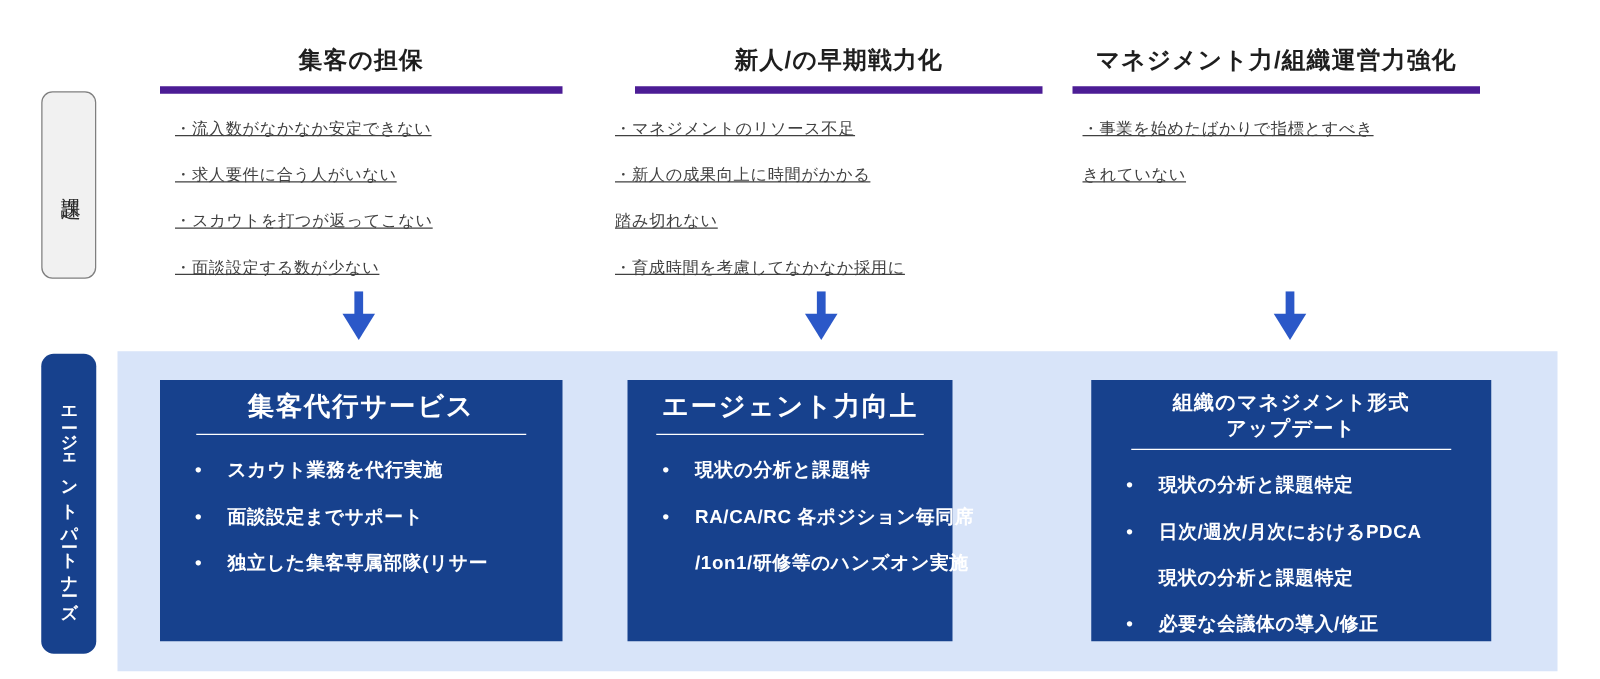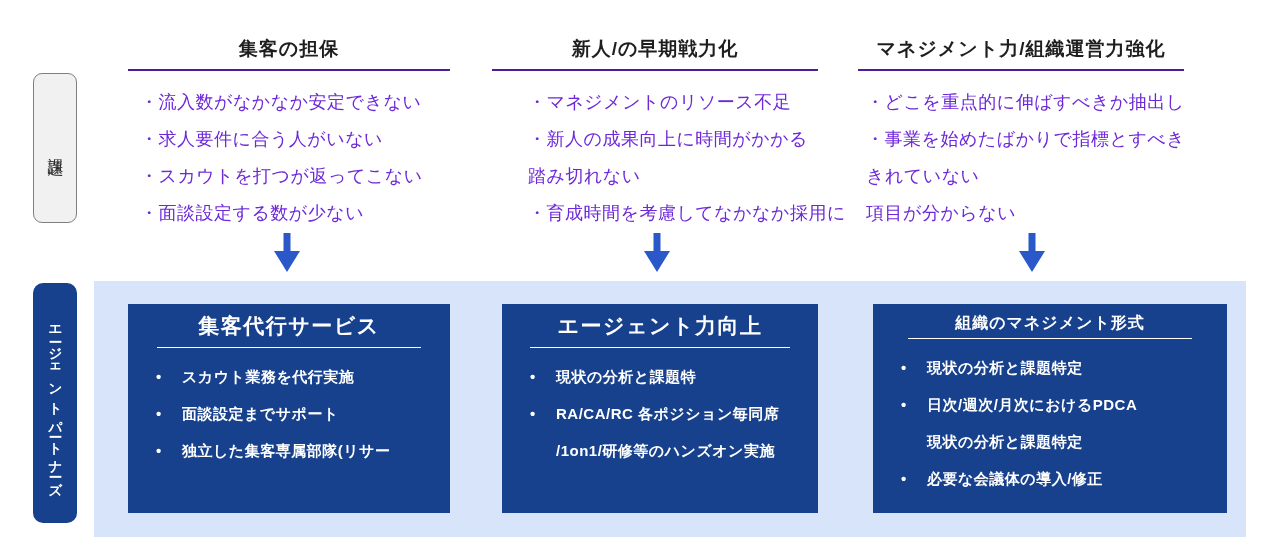--- a/index.html
+++ b/index.html
@@ -3,27 +3,27 @@
 <meta charset="utf-8">
 <style>
   html,body{margin:0;padding:0;background:#ffffff;}
   .canvas{
     position:relative;width:1280px;height:543px;background:#ffffff;
     font-family:"Liberation Sans",sans-serif;overflow:hidden;
   }
   
   .col-head{
     position:absolute;top:33px;height:36px;line-height:32px;
-    border-bottom:2px solid #4c1d95;text-align:center;
+    border-bottom:6px solid #4c1d95;text-align:center;
     font-size:19px;font-weight:bold;color:#1e1e1e;letter-spacing:1px;
   }
   
   .problems{
-    position:absolute;top:84px;font-size:18px;line-height:37px;
-    color:#6d28d9;letter-spacing:0.5px;
+    position:absolute;top:84px;font-size:13px;line-height:37px;
+    color:#404040;letter-spacing:0.5px;text-decoration:underline;
   }
   .p-line{white-space:nowrap;}
   
   .arrow{position:absolute;top:233px;width:28px;height:40px;}
   
   .band{
     position:absolute;left:94px;top:281px;width:1152px;height:256px;
     background:#D8E4F9;
   }
   
@@ -62,44 +62,42 @@
 </head>
 <body>
 
 <div class="canvas">
 
   <div class="band"></div>
 
   <div class="col-head" style="left:128px;width:322px;">
     <span>集客の担保</span>
   </div>
-  <div class="col-head" style="left:492px;width:326px;">
+  <div class="col-head" style="left:508px;width:326px;">
     <span>新人/の早期戦力化</span>
   </div>
   <div class="col-head" style="left:858px;width:326px;">
     <span>マネジメント力/組織運営力強化</span>
   </div>
 
   <div class="problems" style="left:140px;width:320px;">
     <div class="p-line">・流入数がなかなか安定できない</div>
     <div class="p-line">・求人要件に合う人がいない</div>
     <div class="p-line">・スカウトを打つが返ってこない</div>
     <div class="p-line">・面談設定する数が少ない</div>
   </div>
-  <div class="problems" style="left:528px;width:330px;">
+  <div class="problems" style="left:492px;width:330px;">
     <div class="p-line">・マネジメントのリソース不足</div>
     <div class="p-line">・新人の成果向上に時間がかかる</div>
     <div class="p-line">踏み切れない</div>
     <div class="p-line">・育成時間を考慮してなかなか採用に</div>
   </div>
   <div class="problems" style="left:866px;width:330px;">
-    <div class="p-line">・どこを重点的に伸ばすべきか抽出し</div>
     <div class="p-line">・事業を始めたばかりで指標とすべき</div>
     <div class="p-line">きれていない</div>
-    <div class="p-line">項目が分からない</div>
   </div>
 
   <div class="arrow" style="left:273px;">
     <svg width="28" height="40" viewBox="0 0 28 40">
         <rect x="10.5" y="0" width="7" height="20" fill="#2B58C8"></rect>
         <polygon points="1,18 27,18 14,39" fill="#2B58C8"></polygon>
       </svg>
   </div>
   <div class="arrow" style="left:643px;">
     <svg width="28" height="40" viewBox="0 0 28 40">
@@ -136,21 +134,21 @@
         <span class="sbul">•</span>
         <span class="stext">面談設定までサポート</span>
       </div>
       <div class="sol-line">
         <span class="sbul">•</span>
         <span class="stext">独立した集客専属部隊(リサー</span>
       </div>
     </div>
   </div>
 
-  <div class="sol-box" style="left:502px;width:316px;">
+  <div class="sol-box" style="left:502px;width:260px;">
     <div class="sol-title">
       <span class="sol-title-line">エージェント力向上</span>
       <span class="sol-title-line"></span>
     </div>
     <div class="sol-rule"></div>
     <div class="sol-lines">
       <div class="sol-line">
         <span class="sbul">•</span>
         <span class="stext">現状の分析と課題特</span>
       </div>
@@ -158,23 +156,24 @@
         <span class="sbul">•</span>
         <span class="stext">RA/CA/RC 各ポジション毎同席</span>
       </div>
       <div class="sol-line">
         <span class="sbul"></span>
         <span class="stext">/1on1/研修等のハンズオン実施</span>
       </div>
     </div>
   </div>
 
-  <div class="sol-box small" style="left:873px;width:354px;">
+  <div class="sol-box small" style="left:873px;width:320px;">
     <div class="sol-title">
       <span class="sol-title-line">組織のマネジメント形式</span>
+      <span class="sol-title-line">アップデート</span>
     </div>
     <div class="sol-rule"></div>
     <div class="sol-lines">
       <div class="sol-line">
         <span class="sbul">•</span>
         <span class="stext">現状の分析と課題特定</span>
       </div>
       <div class="sol-line">
         <span class="sbul">•</span>
         <span class="stext">日次/週次/月次におけるPDCA</span>

